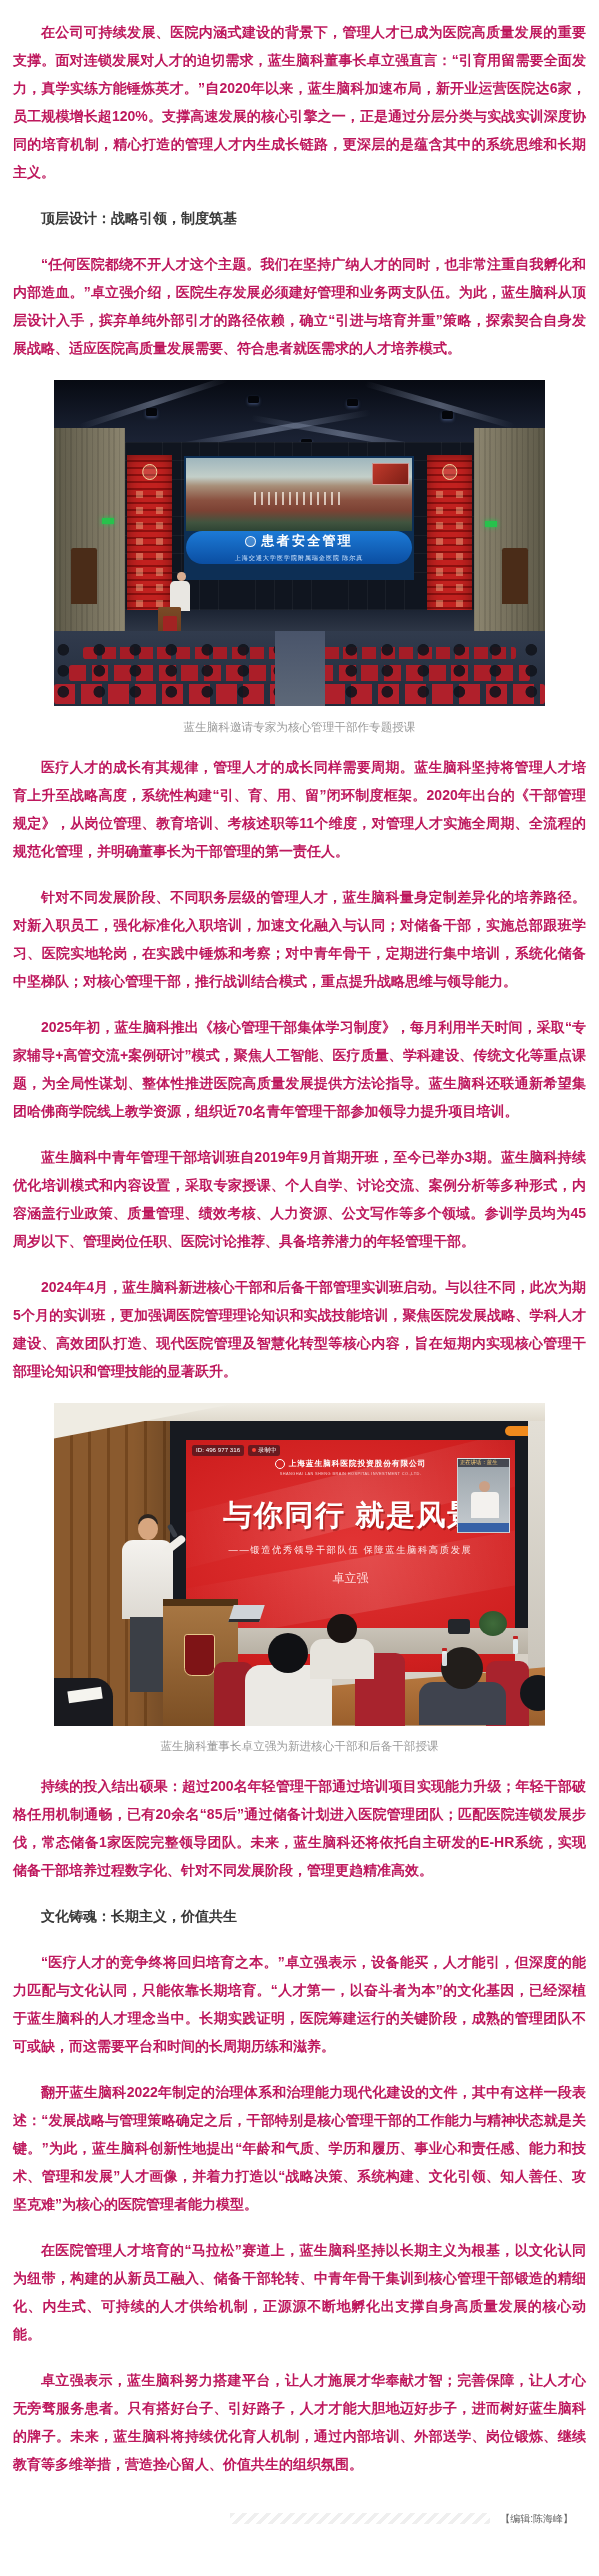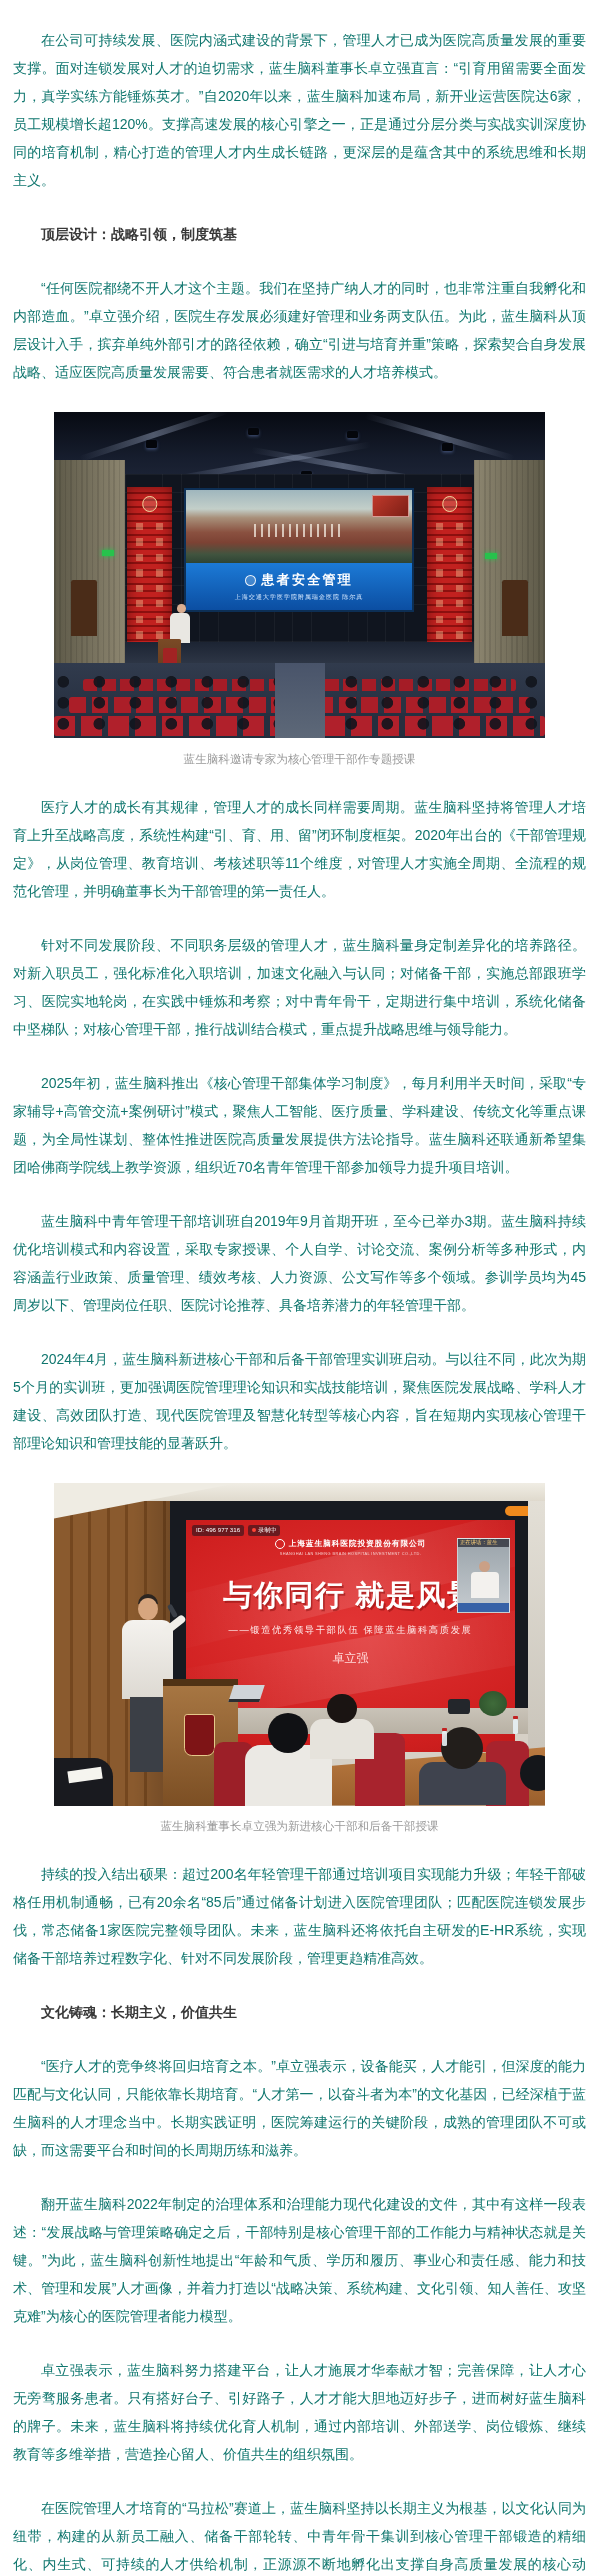--- a/index.html
+++ b/index.html
@@ -5,21 +5,21 @@
   * { box-sizing: border-box; }
   html,body { margin:0; padding:0; }
   body {
     width:599px; min-height:2576px; background:#ffffff;
     font-family:"Liberation Sans","DejaVu Sans",sans-serif;
     color:#3e3e3e;
   }
   .article { padding:0 13px 4.7px 13px; }
   .para {
     font-size:14px; line-height:28px; text-indent:2em;
-    margin:26px 0; color:#0f766e; text-align:justify;
+    margin:18px 0; color:#be185d; text-align:justify;font-weight:bold;
   }
   .heading {
     font-size:14px; line-height:28px; font-weight:700; text-indent:2em;
     margin:17px 0 6.2px 0; color:#383838;
   }
   .figure { margin:17px 0 0 0; }
   .photo { position:relative; width:491px; margin:0 auto; overflow:hidden; }
   .figcaption {
     text-align:center; font-size:11.6px; line-height:17px;
     color:#999999; margin:11.6px 0 15.5px 0;
@@ -73,22 +73,22 @@
     background:repeating-linear-gradient(180deg,rgba(255,225,170,.35) 0 7px,transparent 7px 15.5px); }
   .p1-ptext.c1{left:9.3px;} .p1-ptext.c2{right:9.3px;}
   .p1-screen { position:absolute; left:130px; top:76px; width:230px; height:124px;
     background:#0d2f55; padding:2.3px; }
   .p1-screen-top { position:relative; height:73px;
     background:linear-gradient(180deg,#9fb6bd 0%,#c3cfc9 26%,#a8907a 38%,#8a5140 58%,#7c4234 72%,#41543f 88%,#2e4434 100%); }
   .p1-bldg-col { position:absolute; left:30%; right:30%; top:46%; height:18%;
     background:repeating-linear-gradient(90deg,rgba(250,245,235,.7) 0 2.3px,transparent 2.3px 7px); }
   .p1-pip { position:absolute; right:3.1px; top:4.7px; width:37px; height:22px;
     background:linear-gradient(135deg,#c0392b,#7c1f16); border:0.8px solid rgba(255,255,255,.5); }
-  .p1-band { height:47px; background:linear-gradient(180deg,#1c7ad6,#0b4ea2);
-    display:flex; flex-direction:column; align-items:center; justify-content:center; gap:3.9px; }
+  .p1-band { height:33px; background:linear-gradient(180deg,#1c7ad6,#0b4ea2);
+    display:flex; flex-direction:column; align-items:center; justify-content:center; gap:3.9px;border-radius:17px; }
   .p1-band-row { display:flex; align-items:center; gap:5.4px; }
   .p1-band-logo { width:11px; height:11px; border-radius:50%;
     border:1.6px solid rgba(255,255,255,.9); background:rgba(255,255,255,.2); }
   .p1-title { font-size:13px; font-weight:700; color:#ffffff; letter-spacing:2.3px; }
   .p1-sub { font-size:6.2px; color:#d6e9ff; letter-spacing:0.8px; }
   .p1-stage { position:absolute; left:71px; right:71px; top:230px; height:37px;
     background:linear-gradient(180deg,#1c2433,#3a4353); }
   .p1-speaker-head { position:absolute; left:123px; top:192px; width:8.5px; height:8.5px;
     border-radius:50%; background:#d9ad91; }
   .p1-speaker-body { position:absolute; left:116px; top:201px; width:20px; height:29.5px;
@@ -360,22 +360,22 @@
     </div>
     <figcaption class="figcaption">蓝生脑科董事长卓立强为新进核心干部和后备干部授课</figcaption>
   </figure>
 
   <p class="para">持续的投入结出硕果：超过200名年轻管理干部通过培训项目实现能力升级；年轻干部破格任用机制通畅，已有20余名“85后”通过储备计划进入医院管理团队；匹配医院连锁发展步伐，常态储备1家医院完整领导团队。未来，蓝生脑科还将依托自主研发的E-HR系统，实现储备干部培养过程数字化、针对不同发展阶段，管理更趋精准高效。</p>
 
   <h2 class="heading">文化铸魂：长期主义，价值共生</h2>
 
   <p class="para">“医疗人才的竞争终将回归培育之本。”卓立强表示，设备能买，人才能引，但深度的能力匹配与文化认同，只能依靠长期培育。“人才第一，以奋斗者为本”的文化基因，已经深植于蓝生脑科的人才理念当中。长期实践证明，医院筹建运行的关键阶段，成熟的管理团队不可或缺，而这需要平台和时间的长周期历练和滋养。</p>
   <p class="para">翻开蓝生脑科2022年制定的治理体系和治理能力现代化建设的文件，其中有这样一段表述：“发展战略与管理策略确定之后，干部特别是核心管理干部的工作能力与精神状态就是关键。”为此，蓝生脑科创新性地提出“年龄和气质、学历和履历、事业心和责任感、能力和技术、管理和发展”人才画像，并着力打造以“战略决策、系统构建、文化引领、知人善任、攻坚克难”为核心的医院管理者能力模型。</p>
+  <p class="para">在医院管理人才培育的“马拉松”赛道上，蓝生脑科坚持以长期主义为根基，以文化认同为纽带，构建的从新员工融入、储备干部轮转、中青年骨干集训到核心管理干部锻造的精细化、内生式、可持续的人才供给机制，正源源不断地孵化出支撑自身高质量发展的核心动能。</p>
   <p class="para">卓立强表示，蓝生脑科努力搭建平台，让人才施展才华奉献才智；完善保障，让人才心无旁骛服务患者。只有搭好台子、引好路子，人才才能大胆地迈好步子，进而树好蓝生脑科的牌子。未来，蓝生脑科将持续优化育人机制，通过内部培训、外部送学、岗位锻炼、继续教育等多维举措，营造拴心留人、价值共生的组织氛围。</p>
-  <p class="para">在医院管理人才培育的“马拉松”赛道上，蓝生脑科坚持以长期主义为根基，以文化认同为纽带，构建的从新员工融入、储备干部轮转、中青年骨干集训到核心管理干部锻造的精细化、内生式、可持续的人才供给机制，正源源不断地孵化出支撑自身高质量发展的核心动能。</p>
 
   <div class="footer-row">
     <div class="stripes"></div>
     <div class="editor">【编辑:陈海峰】</div>
   </div>
 
 </div>
 
 
 </body></html>

